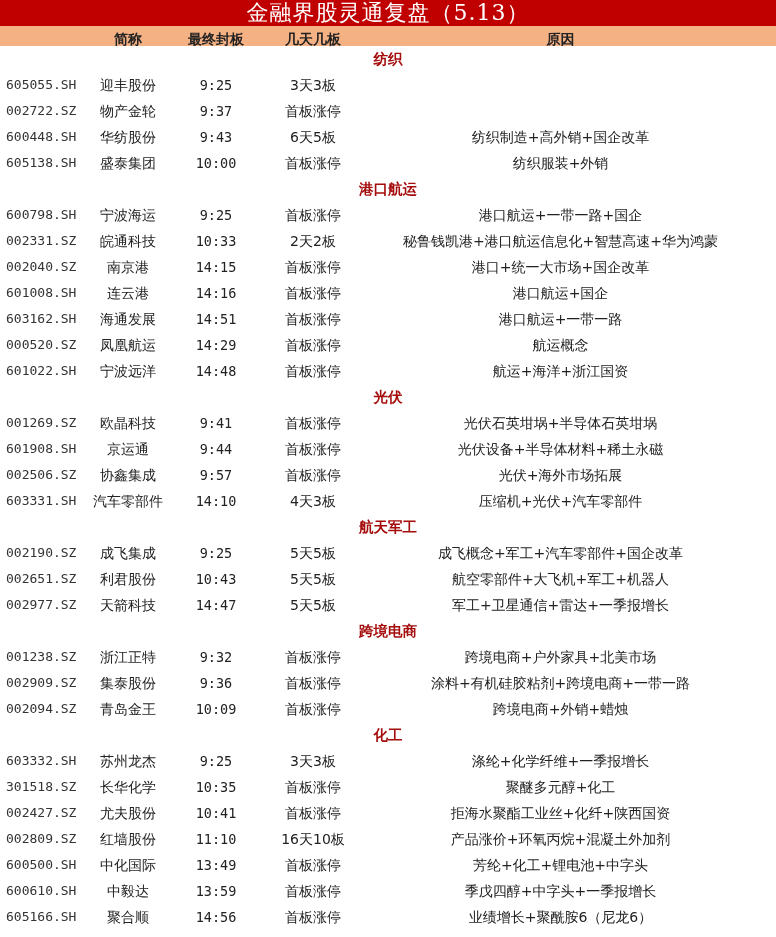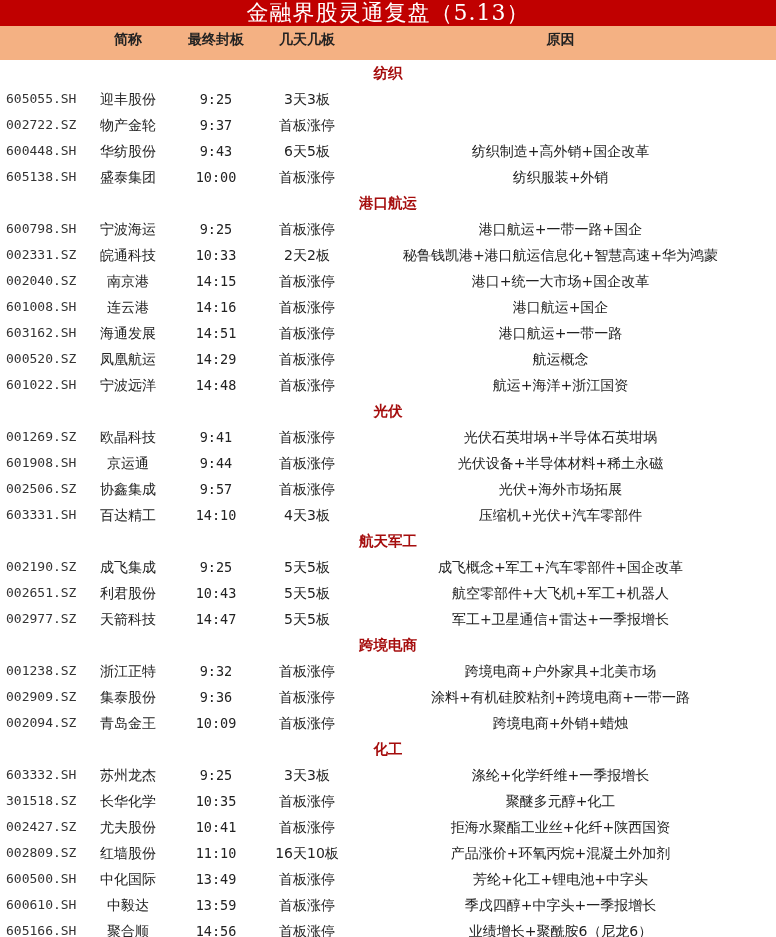--- a/index.html
+++ b/index.html
@@ -1,24 +1,24 @@
 <!DOCTYPE html>
 <html><head>
 <meta charset="utf-8">
 <style>
   html, body { margin:0; padding:0; background:#ffffff; }
   body { width:776px; height:937px; overflow:hidden; font-family:"DejaVu Sans", sans-serif; }
   .title-bar { height:26px; background:#c00000; color:#ffffff; text-align:center; font-family:"DejaVu Serif", serif; font-size:22px; line-height:26px; letter-spacing:1px; }
-  .header-row { height:34px; background:#f4b183; position:relative; font-weight:bold; font-size:14px; color:#222; }
+  .header-row { height:20px; background:#f4b183; position:relative; font-weight:bold; font-size:14px; color:#222; }
   .row { height:26px; position:relative; font-size:14px; color:#222; }
   .cell { position:absolute; top:0; height:26px; line-height:26px; white-space:nowrap; }
   .c-code { left:6px; width:84px; font-family:"DejaVu Sans Mono", monospace; font-size:13px; color:#333; }
   .c-name { left:88px; width:80px; text-align:center; }
   .c-time { left:176px; width:80px; text-align:center; font-family:"DejaVu Sans Mono", monospace; font-size:13.5px; }
-  .c-board { left:262px; width:90px; text-align:center; }
+  .c-board { left:268px; width:90px; text-align:center; }
   .c-reason { left:345px; width:431px; text-align:center; }
   .section-row { height:26px; line-height:26px; text-align:center; color:#a50d0d; font-weight:bold; font-size:14.5px; }
 </style>
 </head>
 <body>
 
 <div class="title-bar">金融界股灵通复盘（5.13）</div>
 
 <div class="header-row">
   <div class="cell c-name">简称</div>
@@ -122,21 +122,21 @@
     </div>
     <div class="row">
       <div class="cell c-code">002506.SZ</div>
       <div class="cell c-name">协鑫集成</div>
       <div class="cell c-time">9:57</div>
       <div class="cell c-board">首板涨停</div>
       <div class="cell c-reason">光伏+海外市场拓展</div>
     </div>
     <div class="row">
       <div class="cell c-code">603331.SH</div>
-      <div class="cell c-name">百达精工</div>
+      <div class="cell c-name">汽车零部件</div>
       <div class="cell c-time">14:10</div>
       <div class="cell c-board">4天3板</div>
       <div class="cell c-reason">压缩机+光伏+汽车零部件</div>
     </div>
     <div class="section-row">航天军工</div>
     <div class="row">
       <div class="cell c-code">002190.SZ</div>
       <div class="cell c-name">成飞集成</div>
       <div class="cell c-time">9:25</div>
       <div class="cell c-board">5天5板</div>

